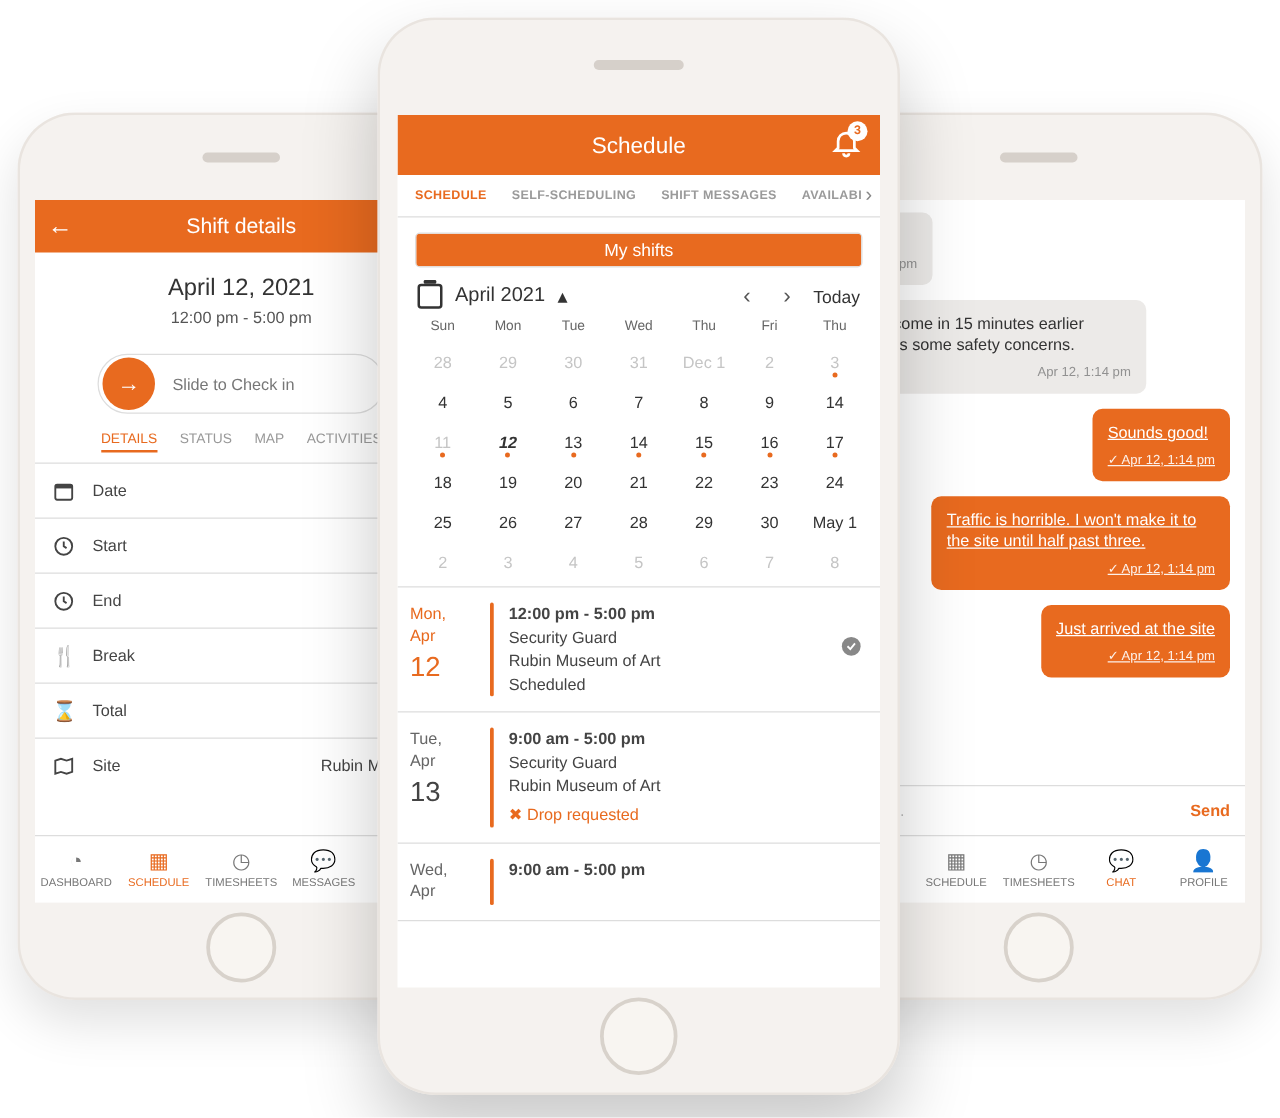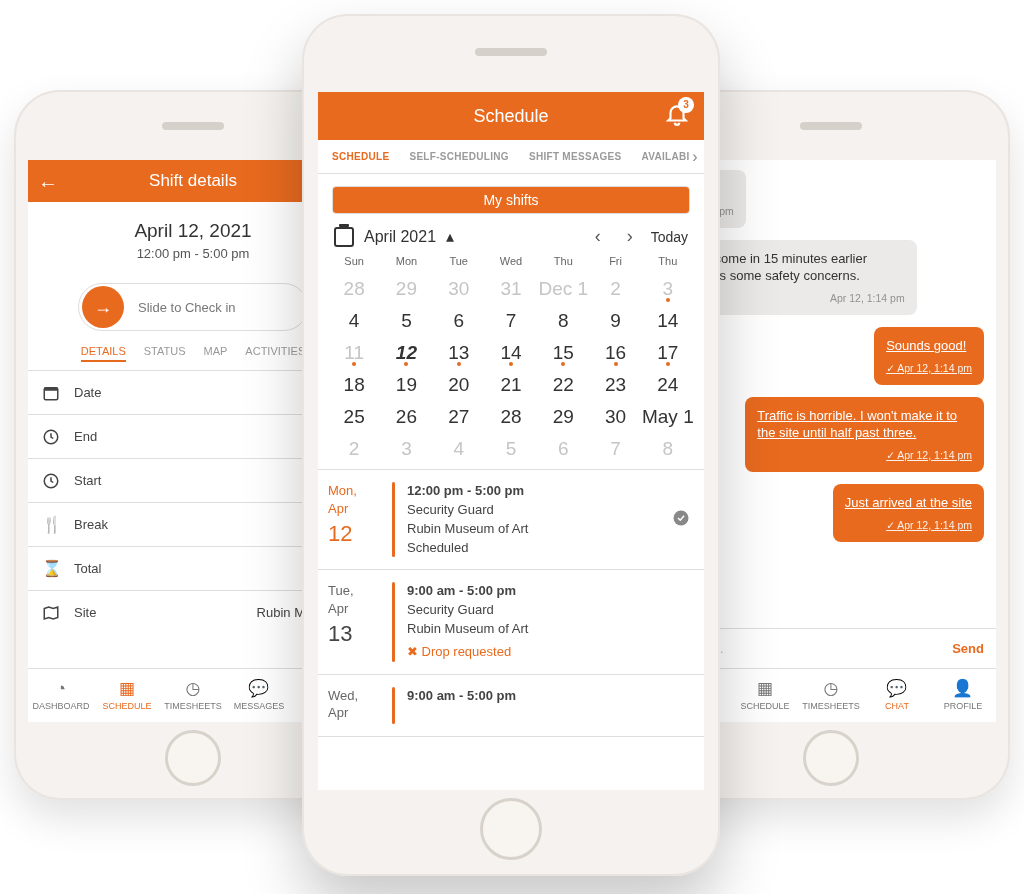--- a/index.html
+++ b/index.html
@@ -67,21 +67,21 @@
   
   .monthbar{display:flex;align-items:center;padding:4px 16px 6px;gap:10px;font-size:16px;color:#333;}
   .monthbar .cal-ic{width:20px;height:20px;border:2px solid #333;border-radius:3px;position:relative;}
   .monthbar .cal-ic:before{content:"";position:absolute;top:-5px;left:3px;width:10px;height:3px;background:#333;border-radius:1px;}
   .monthbar .sp{flex:1;}
   .monthbar .nav{font-size:18px;color:#555;padding:0 8px;}
   .monthbar .today{color:#333;font-size:14px;}
   
   .wk{display:grid;grid-template-columns:repeat(7,1fr);text-align:center;}
   .wk.hdrw{font-size:11px;color:#666;padding:2px 0 6px;}
-  .wk.days .d{height:32px;font-size:19px;color:#333;position:relative;display:flex;align-items:center;justify-content:center;}
+  .wk.days .d{height:32px;font-size:13px;color:#333;position:relative;display:flex;align-items:center;justify-content:center;}
   .wk.days .d.dim{color:#c5c5c5;}
   .wk.days .d.bold{font-weight:800;font-style:italic;}
   .wk.days .d .dot{position:absolute;bottom:3px;left:50%;transform:translateX(-50%);width:4px;height:4px;border-radius:50%;background:var(--orange);}
   .calwrap{padding:0 10px 4px;}
   
   .shiftlist{border-top:1px solid var(--border);}
   .shift{display:flex;padding:12px 14px 12px 10px;border-bottom:1px solid var(--border);gap:12px;align-items:flex-start;}
   .shift .date{width:52px;font-size:13px;color:#666;line-height:1.35;}
   .shift .date .daynum{font-size:22px;color:#444;margin-top:2px;}
   .shift.today .date{color:var(--orange);}
@@ -159,35 +159,35 @@
             <span>04</span>
           </div>
           <div class="row">
             <span class="lab">
               <span class="ico">
                 <svg width="18" height="18" viewBox="0 0 24 24" fill="none" stroke="#444" stroke-width="2">
                   <circle cx="12" cy="12" r="9"></circle>
                   <path d="M12 7v5l3 2"></path>
                 </svg>
               </span>
-              <span>End</span>
-            </span>
-            <span>5</span>
+              <span>Start</span>
+            </span>
+            <span>12</span>
           </div>
           <div class="row">
             <span class="lab">
               <span class="ico">
                 <svg width="18" height="18" viewBox="0 0 24 24" fill="none" stroke="#444" stroke-width="2">
                   <circle cx="12" cy="12" r="9"></circle>
                   <path d="M12 7v5l3 2"></path>
                 </svg>
               </span>
-              <span>Start</span>
-            </span>
-            <span>12</span>
+              <span>End</span>
+            </span>
+            <span>5</span>
           </div>
           <div class="row">
             <span class="lab">
               <span class="ico">
                 <span style="font-size:16px">🍴</span>
               </span>
               <span>Break</span>
             </span>
             <span></span>
           </div>

